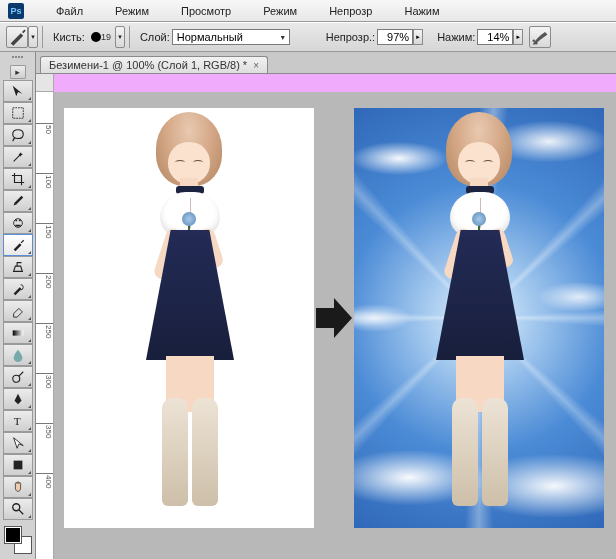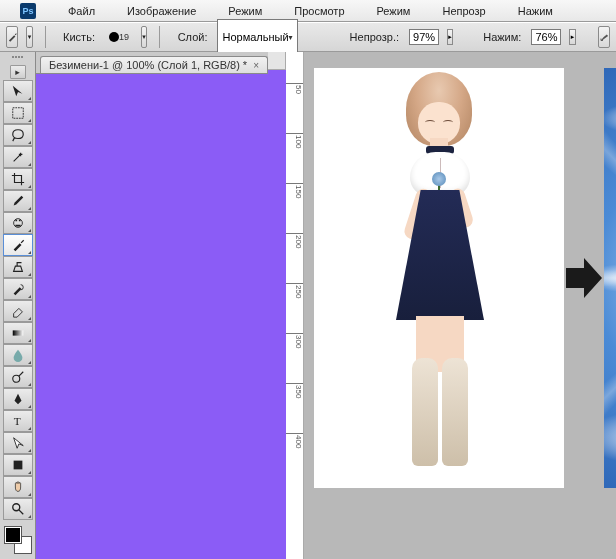--- a/index.html
+++ b/index.html
@@ -1,33 +1,33 @@
 <!DOCTYPE html>
 <html><head>
 <meta charset="utf-8">
 <style>
 * { margin: 0; padding: 0; box-sizing: border-box; user-select: none; }
 body { font-family: Tahoma, Arial, sans-serif; font-size: 11px; background: #b8b8b8; width: 616px; height: 559px; overflow: hidden; position: relative; }
 
 
-.menubar { background: linear-gradient(#f7f7f7, #e8e8e8); height: 22px; display: flex; align-items: center; padding: 0 20px; border-bottom: 1px solid #9a9a9a; }
+.menubar { background: linear-gradient(#f7f7f7, #e8e8e8); height: 22px; display: flex; align-items: center; padding: 0 8px; border-bottom: 1px solid #9a9a9a; }
 .ps-logo { width: 16px; height: 16px; background: #0a3a6c; border-radius: 2px; display: flex; align-items: center; justify-content: center; margin-right: 8px; }
 .ps-logo span { color: #7cc4ff; font-weight: bold; font-size: 9px; font-family: Arial; }
 .menubar .menu-item { padding: 3px 8px; cursor: pointer; color: #222; margin-left: 16px; }
 
 
-.optbar { background: linear-gradient(#e9e9e9, #d6d6d6); height: 30px; display: flex; align-items: center; padding: 0 6px; border-bottom: 1px solid #9a9a9a; border-top: 1px solid #fff; gap: 8px; }
+.optbar { background: linear-gradient(#e9e9e9, #d6d6d6); height: 30px; display: flex; align-items: center; padding: 0 6px; border-bottom: 1px solid #9a9a9a; border-top: 1px solid #fff; gap: 0; }
 .optbar .icon-btn { width: 22px; height: 22px; background: linear-gradient(#f4f4f4,#d8d8d8); border: 1px solid #8a8a8a; border-radius: 2px; display: flex; align-items: center; justify-content: center; cursor: pointer; }
 .optbar .label { color: #222; margin: 0 2px 0 6px; }
 .brush-prev { display: flex; flex-direction: row; align-items: center; margin: 0 4px; cursor: pointer; }
 .brush-prev .dot { width: 10px; height: 10px; background: #000; border-radius: 50%; }
 .brush-prev .sz { font-size: 9px; color: #333; }
 .dropdown-arrow { width: 10px; height: 22px; background: linear-gradient(#f4f4f4,#d8d8d8); border: 1px solid #8a8a8a; border-radius: 2px; display: flex; align-items: center; justify-content: center; font-size: 7px; color: #222; cursor: pointer; }
 .sep { width: 1px; height: 22px; background: #9a9a9a; margin: 0 4px; }
-.mode-select { width: 118px; height: 36px; background: #fff; border: 1px solid #7a7a7a; display: flex; align-items: center; padding: 4px 4px; font-size: 11px; justify-content: space-between; cursor: pointer; text-align: center; }
+.mode-select { width: 118px; height: 16px; background: #fff; border: 1px solid #7a7a7a; display: flex; align-items: center; padding: 4px 4px; font-size: 11px; justify-content: space-between; cursor: pointer; text-align: center; }
 .mode-select .chev { font-size: 8px; color: #333; }
 .num-input { width: 36px; height: 16px; background: #fff; border: 1px solid #7a7a7a; text-align: right; padding: 0 3px; font-size: 11px; display: inline-flex; align-items: center; justify-content: flex-end; }
 .mini-arrow { width: 10px; height: 16px; background: linear-gradient(#f4f4f4,#d8d8d8); border: 1px solid #8a8a8a; display: flex; align-items: center; justify-content: center; font-size: 7px; cursor: pointer; }
 
 
 .workspace { display: flex; height: calc(100% - 52px); }
 
 
 .tools-col { width: 36px; background: #d2d2d2; border-right: 1px solid #8a8a8a; display: flex; flex-direction: column; align-items: center; padding-top: 4px; gap: 1px; }
 .tools-col .grab { width: 30px; height: 6px; display: flex; justify-content: center; gap: 1px; margin-bottom: 2px; }
@@ -36,21 +36,21 @@
 .tools-wrap { display: flex; flex-direction: column; gap: 0; }
 .tool { width: 30px; height: 22px; background: linear-gradient(#ececec,#cfcfcf); border: 1px solid #9a9a9a; display: flex; align-items: center; justify-content: center; cursor: pointer; position: relative; }
 .tool.active { background: linear-gradient(#fff,#e8e8e8); border-color: #5a8ed6; }
 .tool .tri { position: absolute; right: 1px; bottom: 1px; width: 0; height: 0; border-left: 3px solid transparent; border-bottom: 3px solid #555; }
 .tool svg { width: 14px; height: 14px; }
 .swatch { width: 26px; height: 26px; position: relative; margin-top: 6px; }
 .swatch .fg { position: absolute; top: 0; left: 0; width: 16px; height: 16px; background: #000; border: 1px solid #fff; outline: 1px solid #555; }
 .swatch .bg { position: absolute; bottom: 0; right: 0; width: 16px; height: 16px; background: #fff; border: 1px solid #fff; outline: 1px solid #555; }
 
 
-.doc-area { flex: 1; display: flex; background: #8b5cf6; }
+.doc-area { flex: 1; display: flex; flex-direction: column; background: #f0abfc; }
 .tabbar { height: 22px; background: #c9c9c9; display: flex; align-items: flex-end; padding-left: 4px; border-bottom: 1px solid #8a8a8a; }
 .doc-tab { background: linear-gradient(#f2f2f2,#dedede); border: 1px solid #8a8a8a; border-bottom: none; border-radius: 3px 3px 0 0; padding: 2px 8px; font-size: 11px; color: #333; display: flex; align-items: center; gap: 6px; }
 .doc-tab .x { color: #666; cursor: pointer; font-size: 10px; }
 
 .ruler-corner { width: 18px; height: 18px; background: #e5e5e5; border-right: 1px solid #aaa; border-bottom: 1px solid #aaa; }
 .ruler-h { height: 18px; background: #fff; border-bottom: 1px solid #aaa; position: relative; overflow: hidden; font-size: 8px; color: #555; }
 .ruler-v { width: 18px; background: #fff; border-right: 1px solid #aaa; position: relative; overflow: hidden; font-size: 8px; color: #555; }
 .ruler-v .tick { position: absolute; left: 0; width: 100%; border-top: 1px solid #777; padding-top: 1px; height: 50px; writing-mode: vertical-rl; text-orientation: mixed; }
 .ruler-row { display: flex; }
 .canvas-row { display: flex; flex: 1; }
@@ -111,21 +111,20 @@
 .arrow-big svg { width: 100%; height: 100%; }
 </style>
 </head>
 <body>
 
 <div class="menubar">
   <div class="ps-logo">
       <span>Ps</span>
     </div>
   <div class="menu-item">Файл</div>
-  <div class="menu-item">Изображение</div>
   <div class="menu-item">Режим</div>
   <div class="menu-item">Просмотр</div>
   <div class="menu-item">Режим</div>
   <div class="menu-item">Непрозр</div>
   <div class="menu-item">Нажим</div>
   <div class="menu-item"></div>
 </div>
 
 <div class="optbar">
   <div class="icon-btn">
@@ -146,21 +145,21 @@
   <div class="mode-select">
     <span>Нормальный</span>
     <span class="chev">▾</span>
   </div>
   <div style="flex:0 0 30px"></div>
   <span class="label">Непрозр.:</span>
   <div class="num-input">97%</div>
   <div class="mini-arrow">▸</div>
   <div style="flex:0 0 8px"></div>
   <span class="label">Нажим:</span>
-  <div class="num-input">76%</div>
+  <div class="num-input">14%</div>
   <div class="mini-arrow">▸</div>
   <div style="flex:0 0 6px"></div>
   <div class="icon-btn">
     <svg viewBox="0 0 16 16">
         <path d="M2 14 Q6 8 12 4 L14 6 Q8 10 4 14 Z" fill="#555"></path>
         <circle cx="3" cy="11" r="1" fill="#555"></circle>
         <circle cx="5" cy="13" r="1" fill="#555"></circle>
       </svg>
   </div>
 </div>

